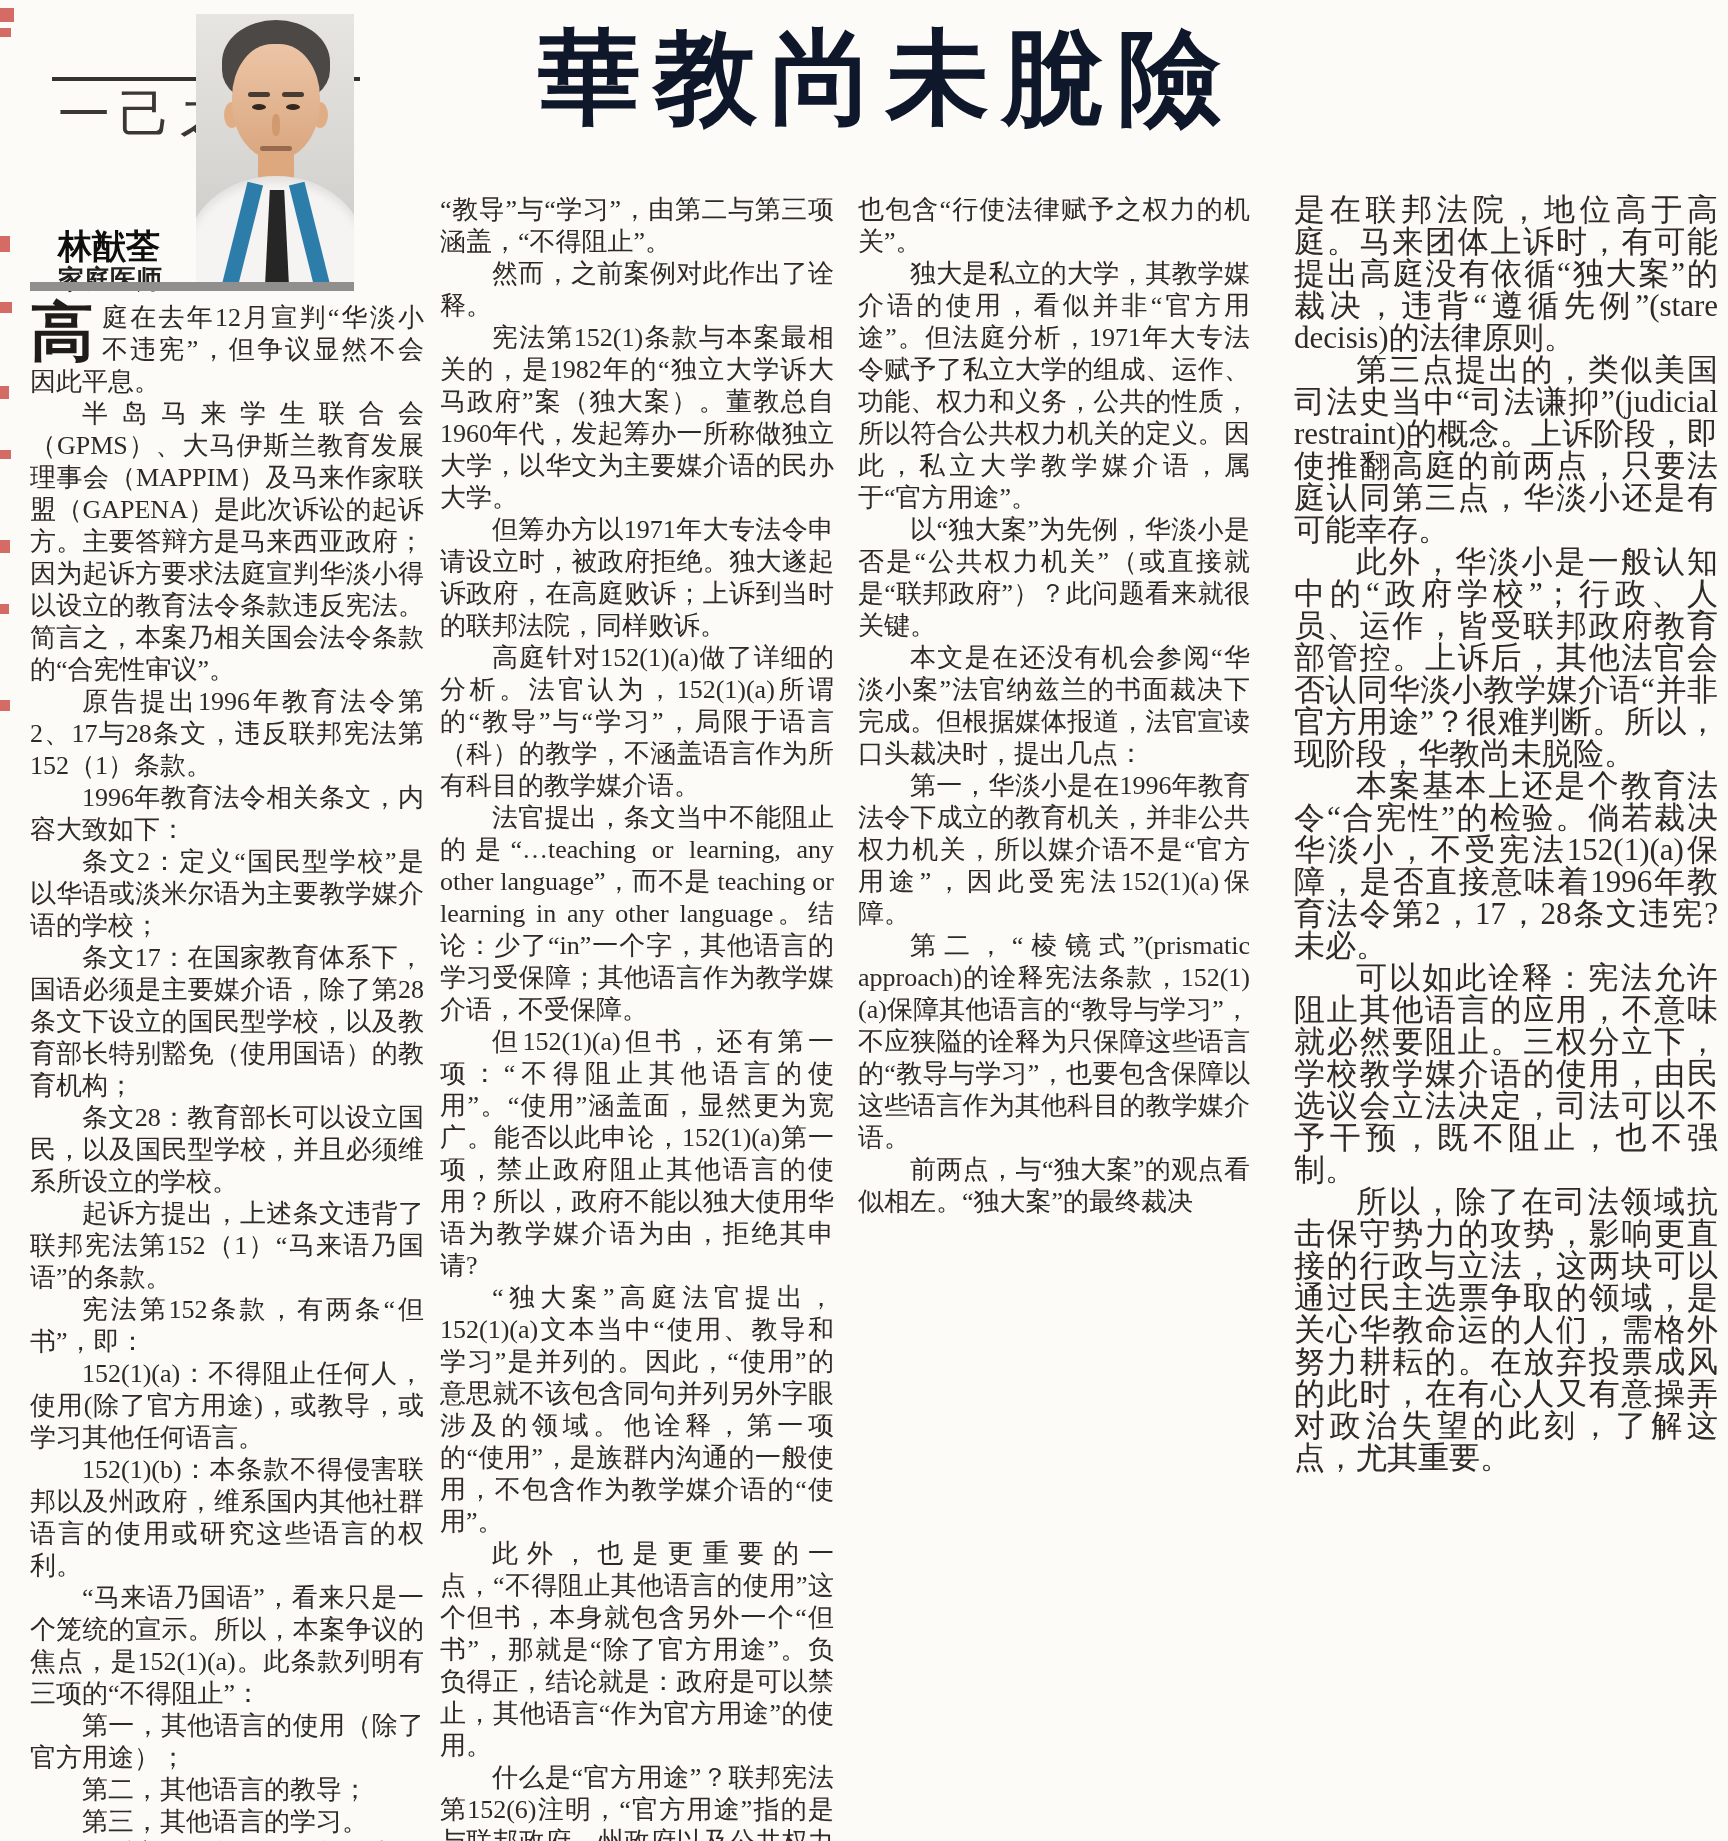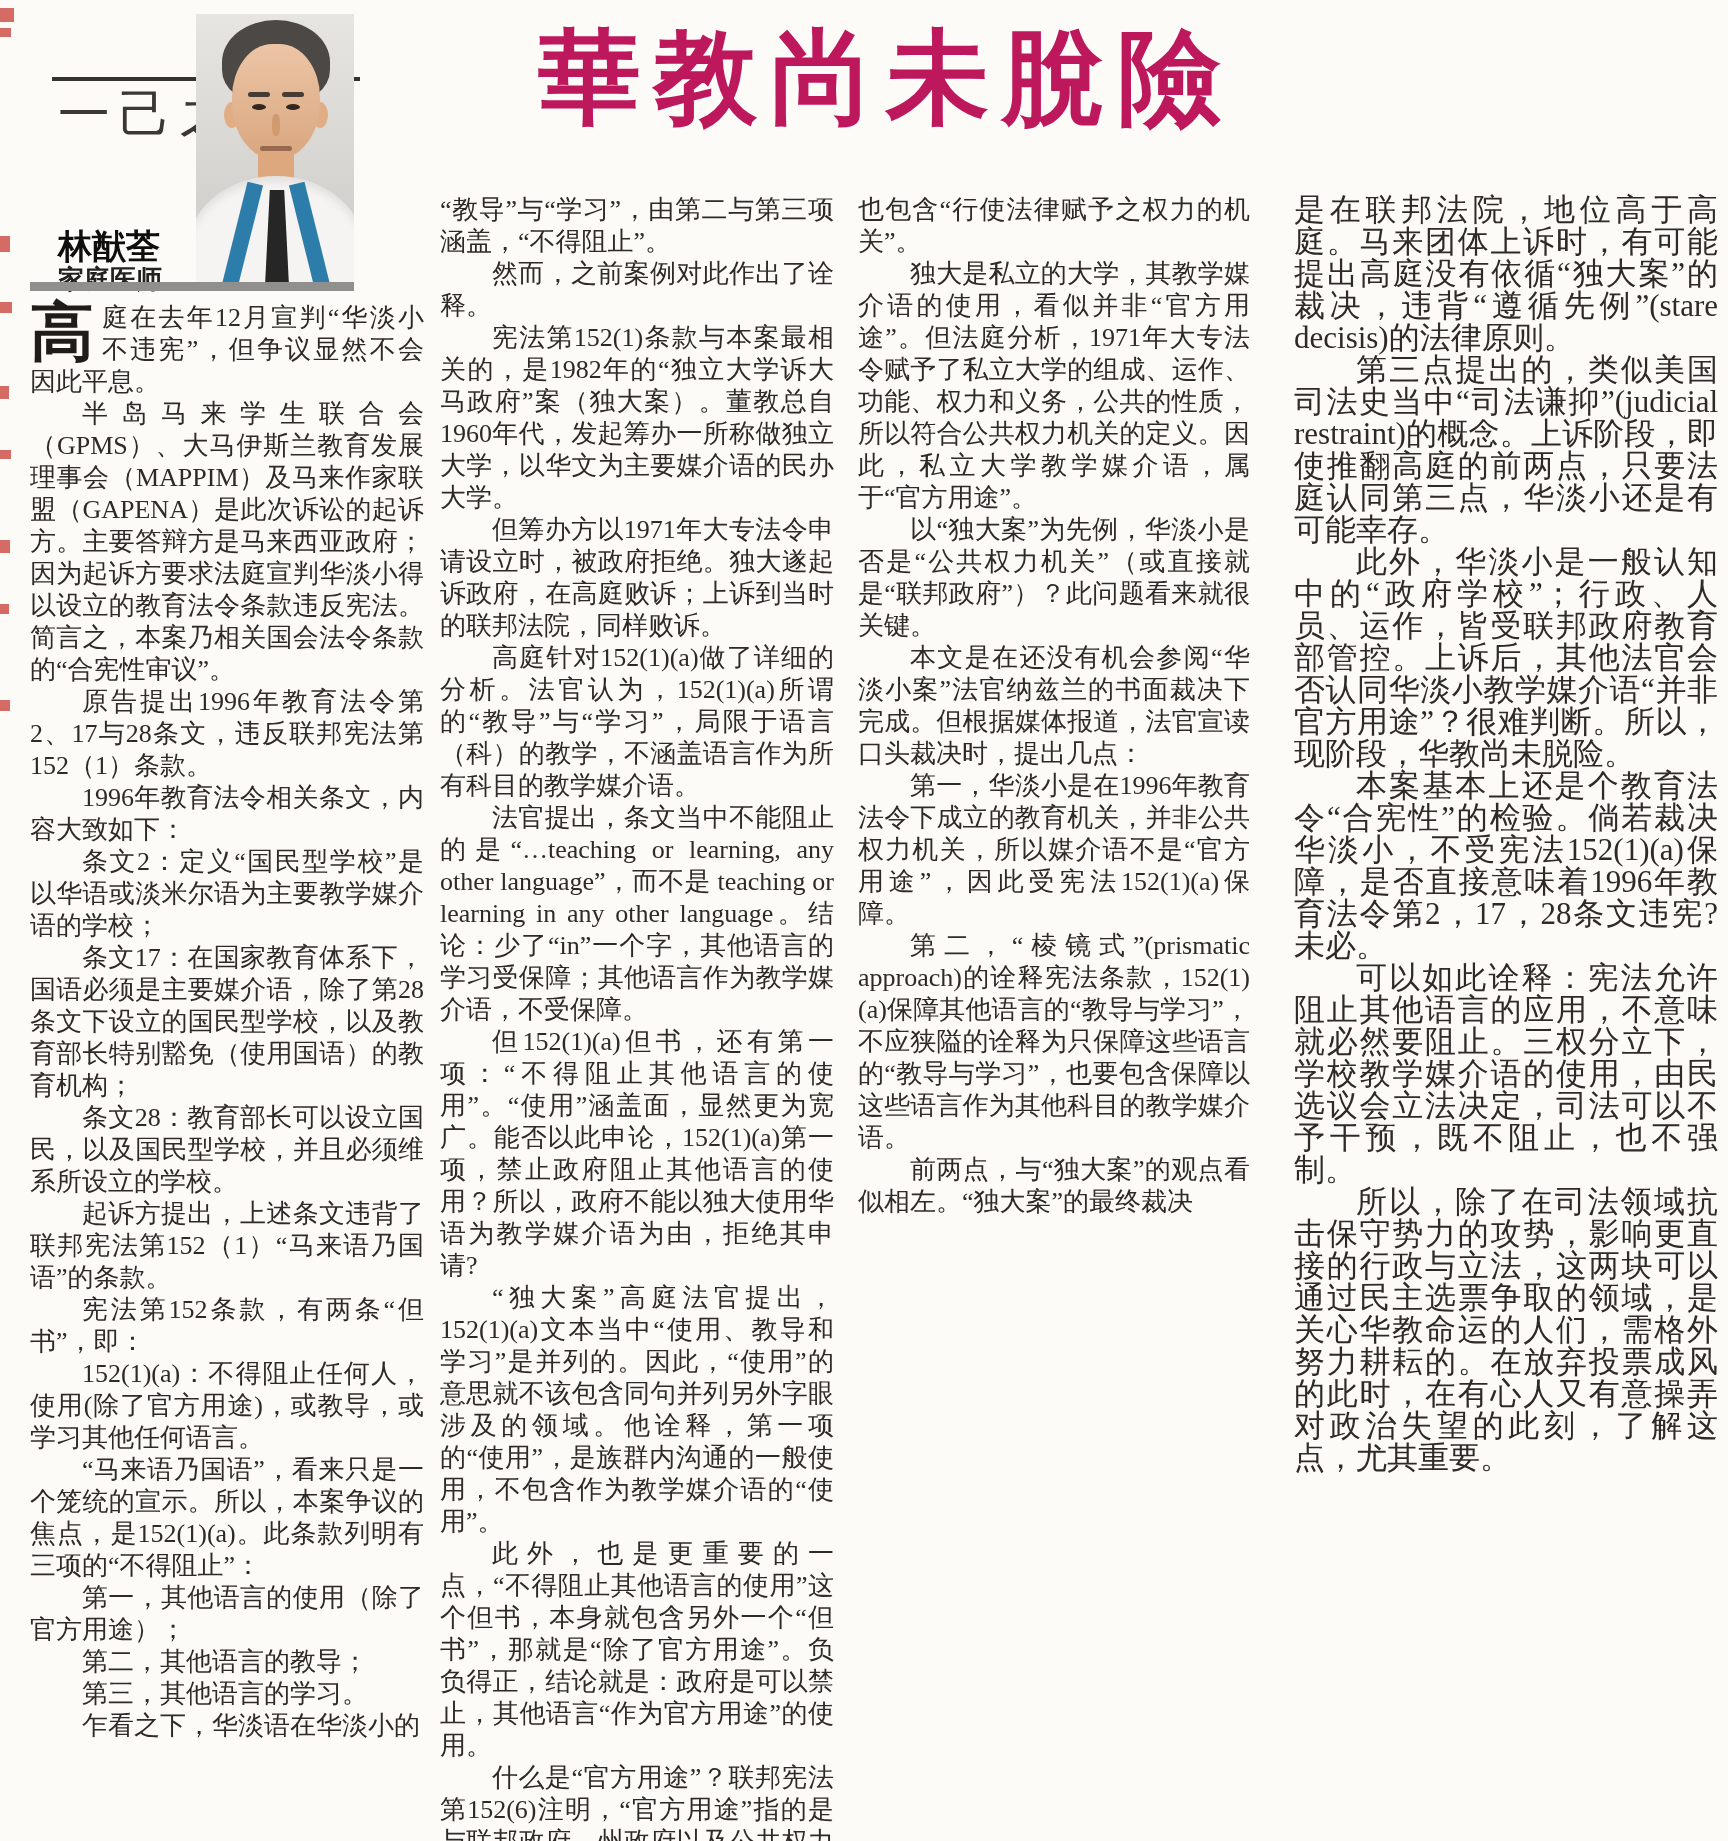--- a/index.html
+++ b/index.html
@@ -37,21 +37,21 @@
   .photo .neck{position:absolute;left:62px;top:138px;width:36px;height:34px;background:#dda87e;}
   .photo .shirt{position:absolute;left:-10px;top:162px;width:180px;height:110px;background:#f5f4f2;
          border-radius:50% 50% 0 0/70% 70% 0 0;box-shadow:inset 0 6px 8px rgba(0,0,0,.08);}
   .photo .tie{position:absolute;left:69px;top:176px;width:24px;height:96px;background:#262626;
          clip-path:polygon(20% 0,80% 0,100% 100%,0 100%);}
   .photo .lan-l{position:absolute;left:38px;top:168px;width:16px;height:110px;background:#2d7dab;transform:rotate(14deg);}
   .photo .lan-r{position:absolute;left:106px;top:168px;width:16px;height:110px;background:#2d7dab;transform:rotate(-14deg);}
 
   
   .headline{position:absolute;left:538px;top:10px;width:720px;font-weight:bold;
-            font-size:103px;letter-spacing:13px;color:#be185d;white-space:nowrap;}
+            font-size:103px;letter-spacing:13px;color:#0f172a;white-space:nowrap;}
 
   
   .col{position:absolute;font-size:26px;line-height:32px;text-align:justify;color:#2d2a27;}
   .col p{margin:0;text-indent:2em;word-break:break-word;}
   .col p.cont{text-indent:0;}
   .dropcap{float:left;font-size:64px;line-height:58px;font-weight:bold;padding:2px 8px 0 0;color:#1f1c19;}
   .col1{left:30px;top:302px;width:394px;}
   .col2{left:440px;top:194px;width:394px;}
   .col3{left:858px;top:194px;width:392px;}
   .col4{left:1272px;top:194px;width:424px;font-size:31px;margin-left:22px;}
@@ -110,20 +110,21 @@
     <div>
         <p>半岛马来学生联合会（GPMS）、大马伊斯兰教育发展理事会（MAPPIM）及马来作家联盟（GAPENA）是此次诉讼的起诉方。主要答辩方是马来西亚政府；因为起诉方要求法庭宣判华淡小得以设立的教育法令条款违反宪法。简言之，本案乃相关国会法令条款的“合宪性审议”。</p>
         <p>原告提出1996年教育法令第2、17与28条文，违反联邦宪法第152（1）条款。</p>
         <p>1996年教育法令相关条文，内容大致如下：</p>
         <p>条文2：定义“国民型学校”是以华语或淡米尔语为主要教学媒介语的学校；</p>
         <p>条文17：在国家教育体系下，国语必须是主要媒介语，除了第28条文下设立的国民型学校，以及教育部长特别豁免（使用国语）的教育机构；</p>
         <p>条文28：教育部长可以设立国民，以及国民型学校，并且必须维系所设立的学校。</p>
         <p>起诉方提出，上述条文违背了联邦宪法第152（1）“马来语乃国语”的条款。</p>
         <p>宪法第152条款，有两条“但书”，即：</p>
         <p>152(1)(a)：不得阻止任何人，使用(除了官方用途)，或教导，或学习其他任何语言。</p>
+        <p>152(1)(b)：本条款不得侵害联邦以及州政府，维系国内其他社群语言的使用或研究这些语言的权利。</p>
         <p>“马来语乃国语”，看来只是一个笼统的宣示。所以，本案争议的焦点，是152(1)(a)。此条款列明有三项的“不得阻止”：</p>
         <p>第一，其他语言的使用（除了官方用途）；</p>
         <p>第二，其他语言的教导；</p>
         <p>第三，其他语言的学习。</p>
         <p>乍看之下，华淡语在华淡小的</p>
       </div>
   </div>
 
   <div class="col col2">
       <p class="cont">“教导”与“学习”，由第二与第三项涵盖，“不得阻止”。</p>

